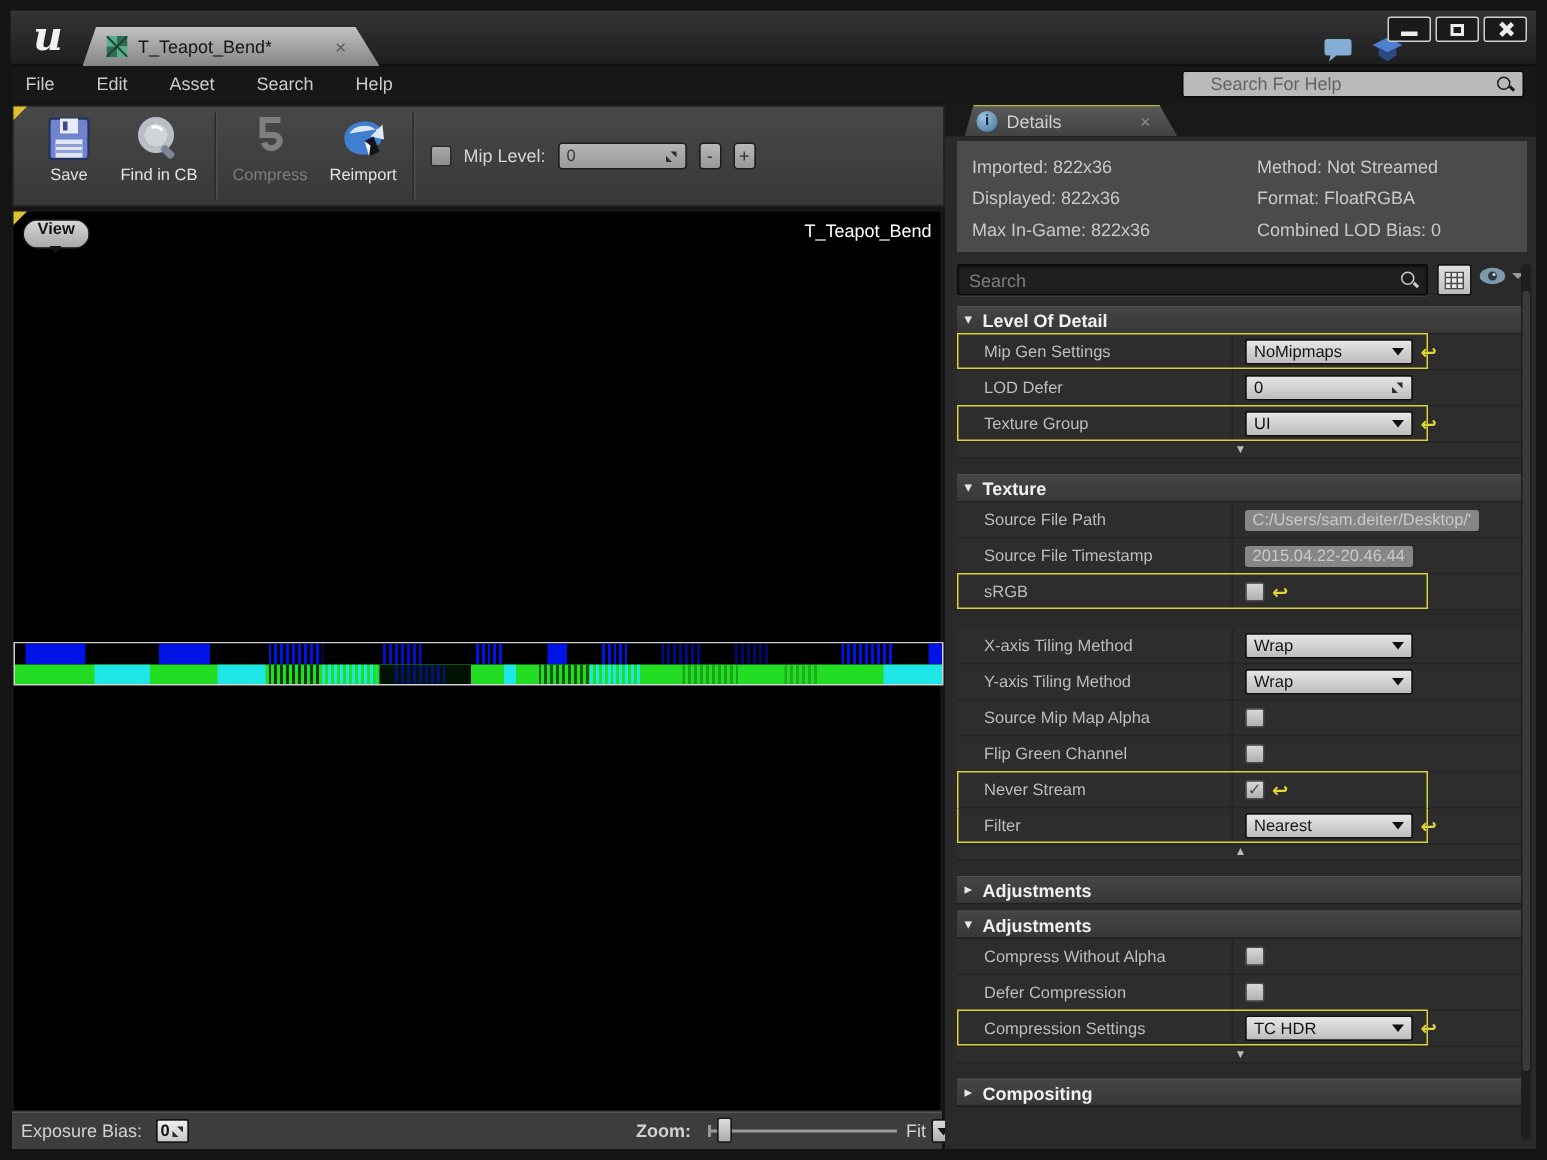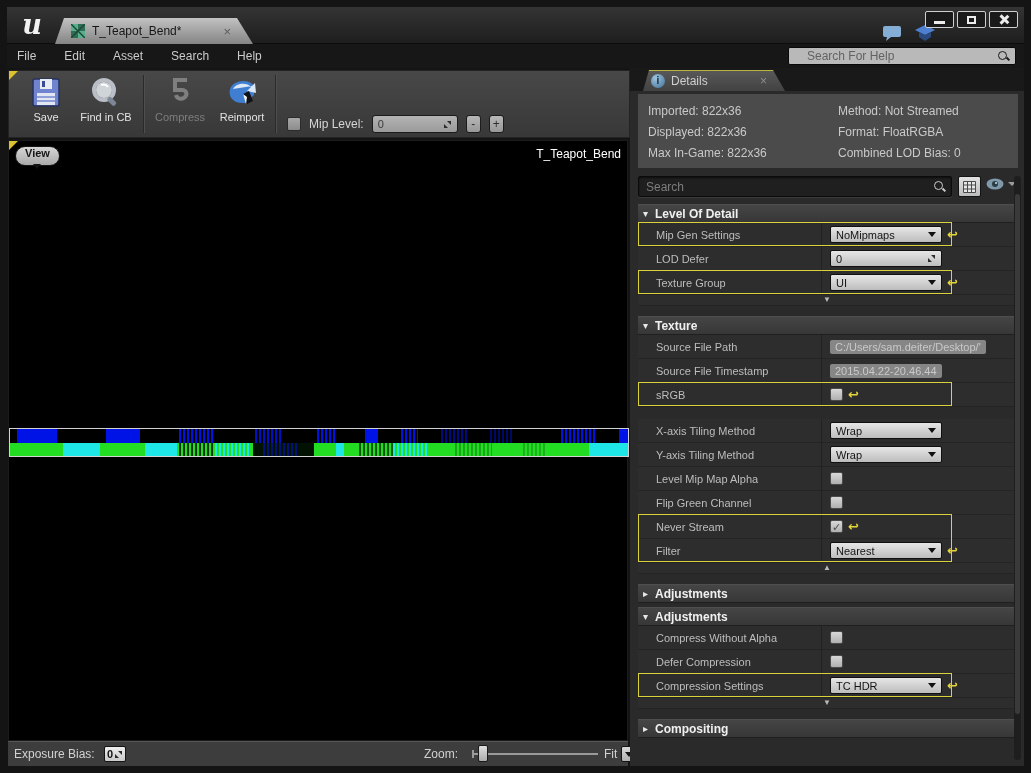--- a/index.html
+++ b/index.html
@@ -45,21 +45,21 @@
   
   #toolbar { position:absolute; left:8px; top:70px; width:622px; height:68px;
     background:linear-gradient(#484848,#383838); border:1px solid #232323; }
   .corner-flag { position:absolute; left:0; top:0; width:0; height:0;
     border-top:9px solid #dcc22e; border-right:9px solid transparent; z-index:5; }
   .tool-btn { position:absolute; top:6px; width:62px; height:56px; display:flex; flex-direction:column; align-items:center; }
   .tool-btn svg { width:34px; height:32px; }
   .tool-btn .tl { font-size:11px; color:#e2e2e2; margin-top:2px; white-space:nowrap; }
   .tool-btn.disabled .tl { color:#7e7e7e; }
   .tool-sep { position:absolute; top:4px; bottom:4px; width:1px; background:#2a2a2a; box-shadow:1px 0 0 #4f4f4f; }
-  #mip-area { position:absolute; left:278px; top:0; height:100%; display:flex; align-items:center; gap:8px;margin-top:20px; }
+  #mip-area { position:absolute; left:278px; top:0; height:100%; display:flex; align-items:center; gap:8px; }
   .cb { width:14px; height:14px; background:linear-gradient(#a8a8a8,#8c8c8c); border:1px solid #2c2c2c; border-radius:2px;
     display:flex; align-items:center; justify-content:center; }
   #mip-label { color:#d6d6d6; font-size:12px; }
   #mip-spin { width:86px; height:18px; background:linear-gradient(#b4b4b4,#9a9a9a); border:1px solid #1c1c1c; border-radius:3px;
     display:flex; align-items:center; font-size:11px; color:#3a3a3a; padding:0 5px; }
   #mip-spin .diag { margin-left:auto; }
   .mini-btn { width:15px; height:18px; background:linear-gradient(#b8b8b8,#989898); border:1px solid #1c1c1c; border-radius:3px;
     color:#2e2e2e; font-size:12px; line-height:16px; text-align:center; }
 
   
@@ -74,21 +74,21 @@
   #strip-top { top:0; } #strip-bottom { top:50%; }
   .seg { position:absolute; top:0; height:100%; }
 
   
   #statusbar { position:absolute; left:8px; top:741px; width:620px; height:25px;
     background:#3d3d3d; border-top:1px solid #565656; }
   #exp-label { position:absolute; left:6px; top:5px; color:#d2d2d2; font-size:12px; }
   #exp-spin { position:absolute; left:96px; top:4px; width:22px; height:16px; background:linear-gradient(#efefef,#c9c9c9);
     border:1px solid #141414; border-radius:2px; display:flex; align-items:center; font-size:11px; font-weight:bold; color:#141414; padding:0 2px; }
   #exp-spin .diag { margin-left:auto; }
-  #zoom-label { position:absolute; left:416px; top:5px; color:#d2d2d2; font-size:12px; }
+  #zoom-label { position:absolute; left:416px; top:5px; color:#d2d2d2; font-size:12px;font-weight:bold; }
   #zoom-track { position:absolute; left:464px; top:11px; width:126px; height:2px; background:#9a9a9a; }
   #zoom-track:before { content:""; position:absolute; left:0; top:-3px; width:2px; height:8px; background:#9a9a9a; }
   #zoom-handle { position:absolute; left:470px; top:3px; width:10px; height:17px; border-radius:2px;
     background:linear-gradient(#dedede,#ababab); border:1px solid #1a1a1a; }
   #fit-label { position:absolute; left:596px; top:5px; color:#d2d2d2; font-size:12px; }
   #fit-dd { position:absolute; left:613px; top:4px; width:15px; height:16px; background:linear-gradient(#d9d9d9,#b0b0b0);
     border:1px solid #141414; border-radius:2px; display:flex; align-items:center; justify-content:center; }
 
   
   #details { position:absolute; left:630px; top:68px; width:394px; height:698px; background:#191919; }
@@ -420,21 +420,21 @@
         <div class="row">
           <span class="lbl">Y-axis Tiling Method</span>
           <div class="val">
             <div class="dd">
               <span>Wrap</span>
               <span class="dd-caret"></span>
             </div>
           </div>
         </div>
         <div class="row">
-          <span class="lbl">Level Mip Map Alpha</span>
+          <span class="lbl">Source Mip Map Alpha</span>
           <div class="val">
             <div class="cb2"></div>
           </div>
         </div>
         <div class="row">
           <span class="lbl">Flip Green Channel</span>
           <div class="val">
             <div class="cb2"></div>
           </div>
         </div>

